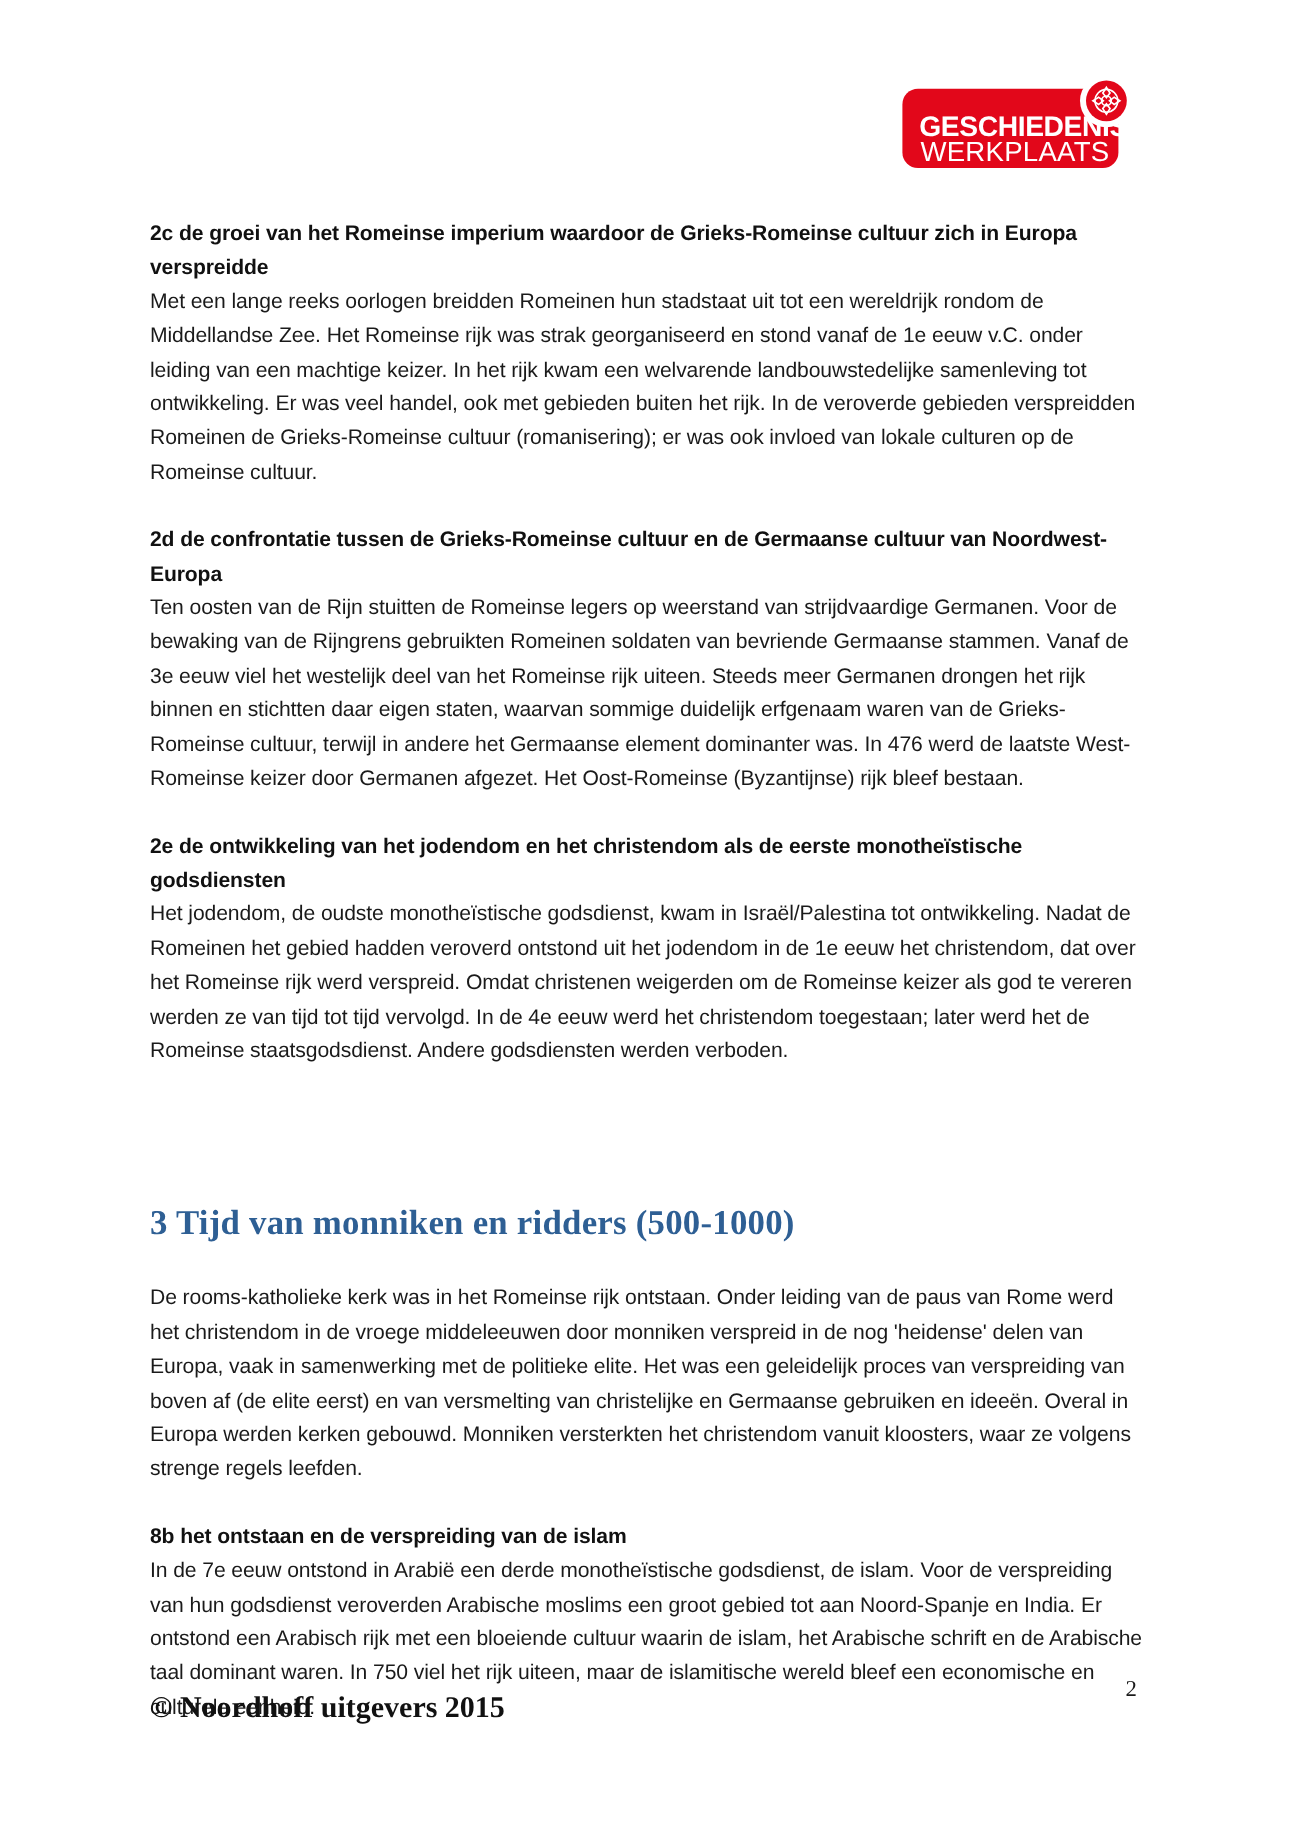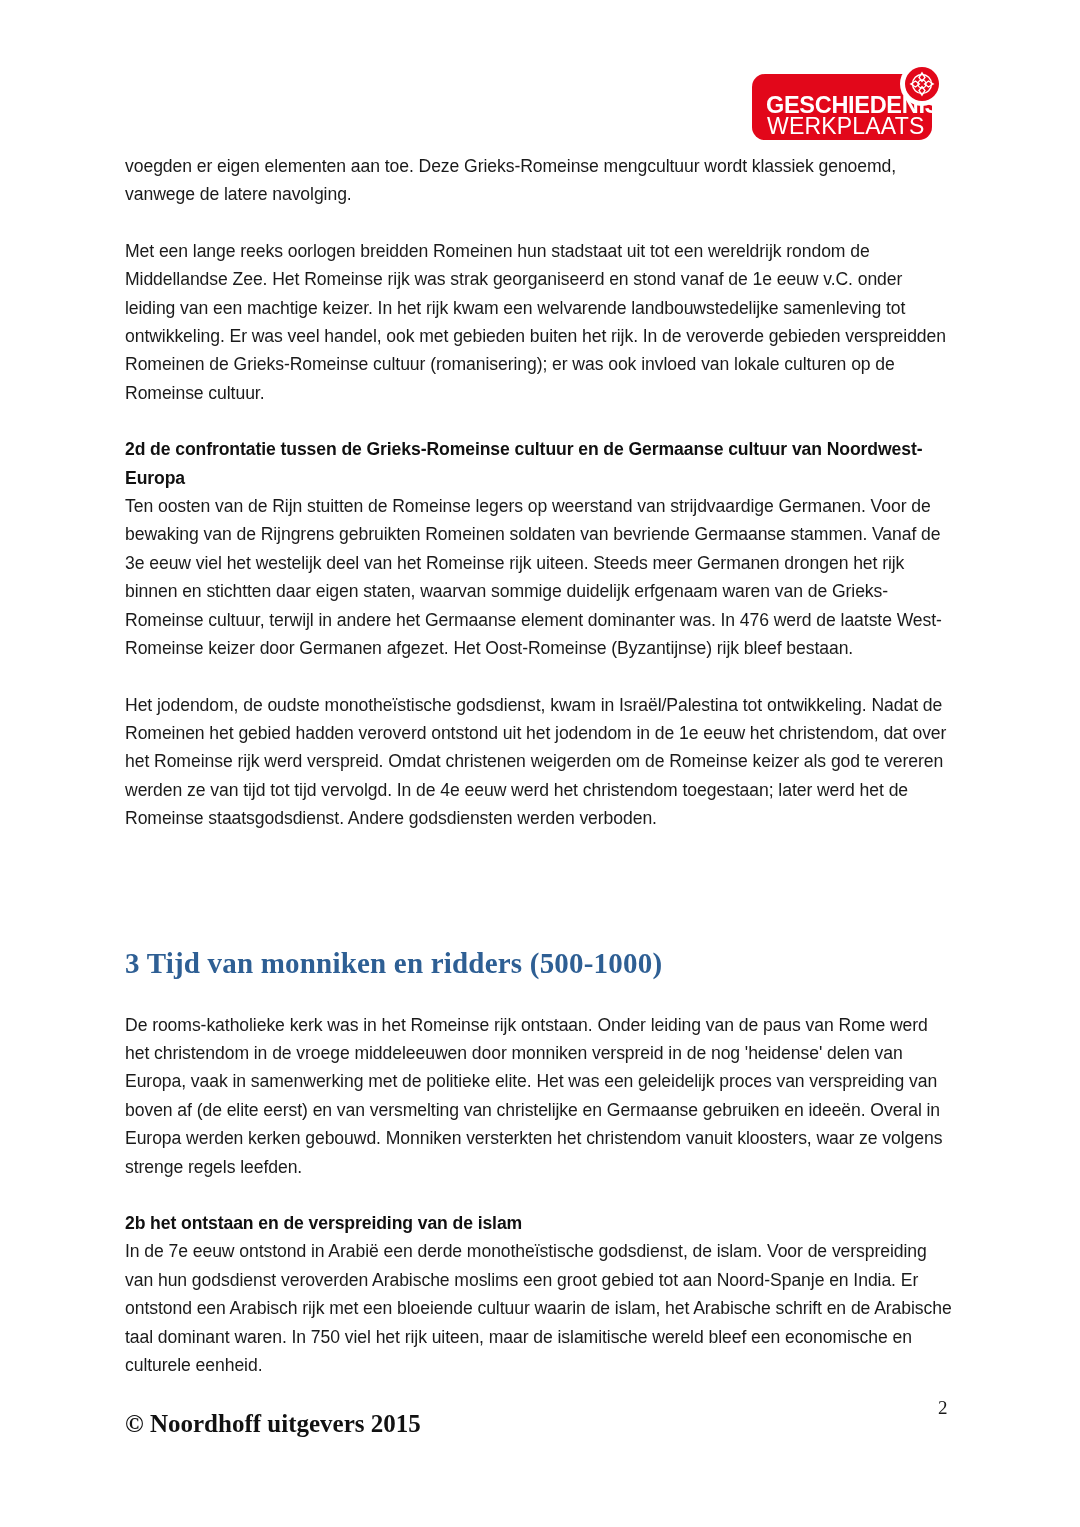--- a/index.html
+++ b/index.html
@@ -175,46 +175,47 @@
             <path d="M1.8 13 L6.5 16 L10.4 13 L6.5 10 Z"></path>
             <path d="M24.2 13 L19.5 16 L15.6 13 L19.5 10 Z"></path>
           </g>
         </svg>
       </div>
     </div>
   </div>
 
   <div class="content">
 
-    <p class="body-text">voegden er eigen elementen aan toe. Deze Grieks-Romeinse mengcultuur wordt klassiek genoemd, vanwege de latere navolging.</p>
-
-    <div class="block-gap"></div>
-
+
+    <div class="block-gap"></div>
+
+    <p class="sub-head">2c de groei van het Romeinse imperium waardoor de Grieks-Romeinse cultuur zich in Europa verspreidde</p>
     <p class="body-text">Met een lange reeks oorlogen breidden Romeinen hun stadstaat uit tot een wereldrijk rondom de Middellandse Zee. Het Romeinse rijk was strak georganiseerd en stond vanaf de 1e eeuw v.C. onder leiding van een machtige keizer. In het rijk kwam een welvarende landbouwstedelijke samenleving tot ontwikkeling. Er was veel handel, ook met gebieden buiten het rijk. In de veroverde gebieden verspreidden Romeinen de Grieks-Romeinse cultuur (romanisering); er was ook invloed van lokale culturen op de Romeinse cultuur.</p>
 
     <div class="block-gap"></div>
 
     <p class="sub-head">2d de confrontatie tussen de Grieks-Romeinse cultuur en de Germaanse cultuur van Noordwest-Europa</p>
     <p class="body-text">Ten oosten van de Rijn stuitten de Romeinse legers op weerstand van strijdvaardige Germanen. Voor de bewaking van de Rijngrens gebruikten Romeinen soldaten van bevriende Germaanse stammen. Vanaf de 3e eeuw viel het westelijk deel van het Romeinse rijk uiteen. Steeds meer Germanen drongen het rijk binnen en stichtten daar eigen staten, waarvan sommige duidelijk erfgenaam waren van de Grieks-Romeinse cultuur, terwijl in andere het Germaanse element dominanter was. In 476 werd de laatste West-Romeinse keizer door Germanen afgezet. Het Oost-Romeinse (Byzantijnse) rijk bleef bestaan.</p>
 
     <div class="block-gap"></div>
 
+    <p class="sub-head">2e de ontwikkeling van het jodendom en het christendom als de eerste monotheïstische godsdiensten</p>
     <p class="body-text">Het jodendom, de oudste monotheïstische godsdienst, kwam in Israël/Palestina tot ontwikkeling. Nadat de Romeinen het gebied hadden veroverd ontstond uit het jodendom in de 1e eeuw het christendom, dat over het Romeinse rijk werd verspreid. Omdat christenen weigerden om de Romeinse keizer als god te vereren werden ze van tijd tot tijd vervolgd. In de 4e eeuw werd het christendom toegestaan; later werd het de Romeinse staatsgodsdienst. Andere godsdiensten werden verboden.</p>
 
     <div class="gap-before-chapter"></div>
 
     <p class="chapter-head">3 Tijd van monniken en ridders (500-1000)</p>
 
     <div class="gap-after-chapter"></div>
 
     <p class="body-text">De rooms-katholieke kerk was in het Romeinse rijk ontstaan. Onder leiding van de paus van Rome werd het christendom in de vroege middeleeuwen door monniken verspreid in de nog 'heidense' delen van Europa, vaak in samenwerking met de politieke elite. Het was een geleidelijk proces van verspreiding van boven af (de elite eerst) en van versmelting van christelijke en Germaanse gebruiken en ideeën. Overal in Europa werden kerken gebouwd. Monniken versterkten het christendom vanuit kloosters, waar ze volgens strenge regels leefden.</p>
 
     <div class="block-gap"></div>
 
-    <p class="sub-head">2b het ontstaan en de verspreiding van de islam</p>
+    <p class="sub-head">8b het ontstaan en de verspreiding van de islam</p>
     <p class="body-text">In de 7e eeuw ontstond in Arabië een derde monotheïstische godsdienst, de islam. Voor de verspreiding van hun godsdienst veroverden Arabische moslims een groot gebied tot aan Noord-Spanje en India. Er ontstond een Arabisch rijk met een bloeiende cultuur waarin de islam, het Arabische schrift en de Arabische taal dominant waren. In 750 viel het rijk uiteen, maar de islamitische wereld bleef een economische en culturele eenheid.</p>
 
   </div>
 
   <div class="footer">© Noordhoff uitgevers 2015</div>
   <div class="page-number">2</div>
 
 </div>
 
 </body></html>

